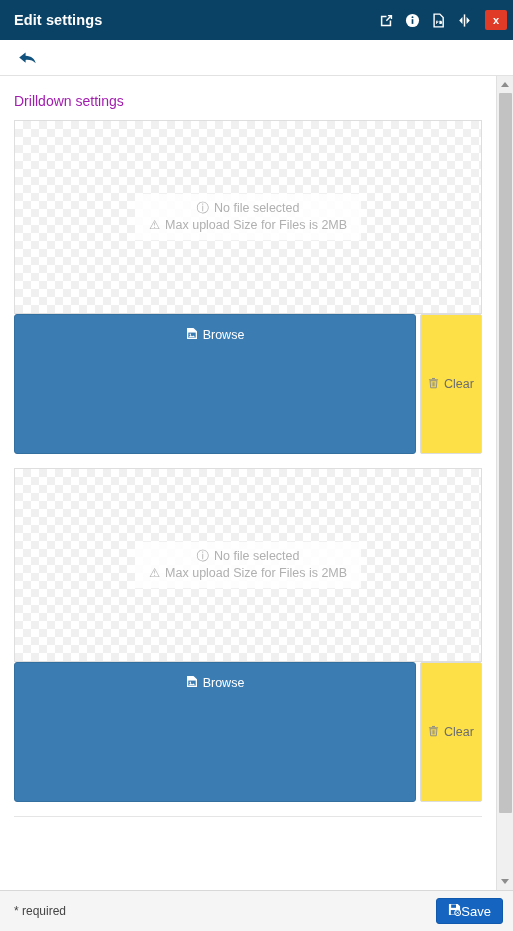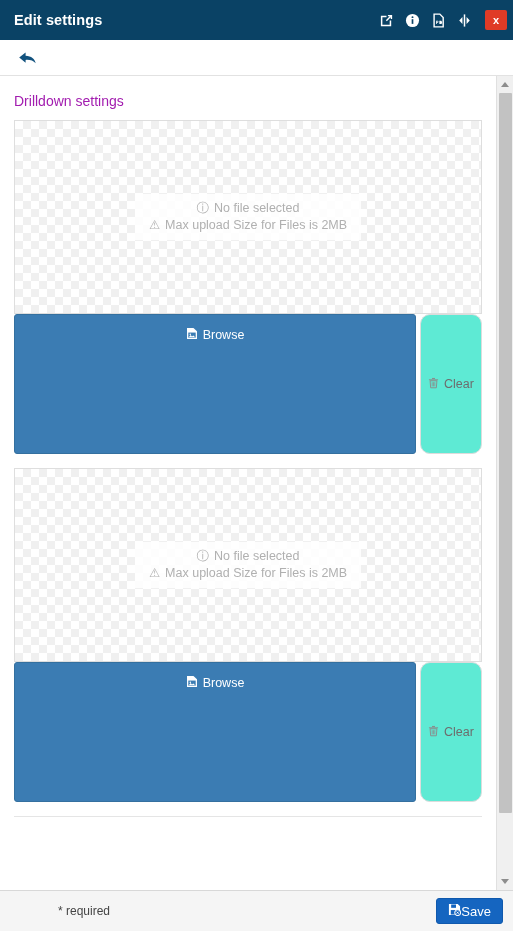--- a/index.html
+++ b/index.html
@@ -169,23 +169,23 @@
   }
   .browse-inner, .clear-inner {
     display: flex;
     align-items: center;
     gap: 5px;
   }
   .clear-btn {
     width: 62px;
     flex: 0 0 62px;
     height: 140px;
-    background: #5eead4;
+    background: #fde047;
     border: 1px solid #dcdcdc;
-    border-radius: 10px;
+    border-radius: 2px;
     color: #6d6d6d;
     font-size: 12.5px;
     display: flex;
     align-items: center;
     justify-content: center;
     cursor: pointer;
   }
 
   .group { margin-bottom: 14px; }
 
@@ -247,21 +247,20 @@
     background: #f5f5f5;
     border-top: 1px solid #d8d8d8;
     display: flex;
     align-items: center;
     padding: 0 10px 0 14px;
   }
   .required-note {
     font-size: 12px;
     color: #444444;
     flex: 1 1 auto;
-    margin-left: 44px;
   }
   .footer-buttons { display: flex; gap: 6px; }
   .btn {
     height: 26px;
     border-radius: 3px;
     font-size: 13px;
     display: flex;
     align-items: center;
     padding: 0 11px;
     cursor: pointer;

